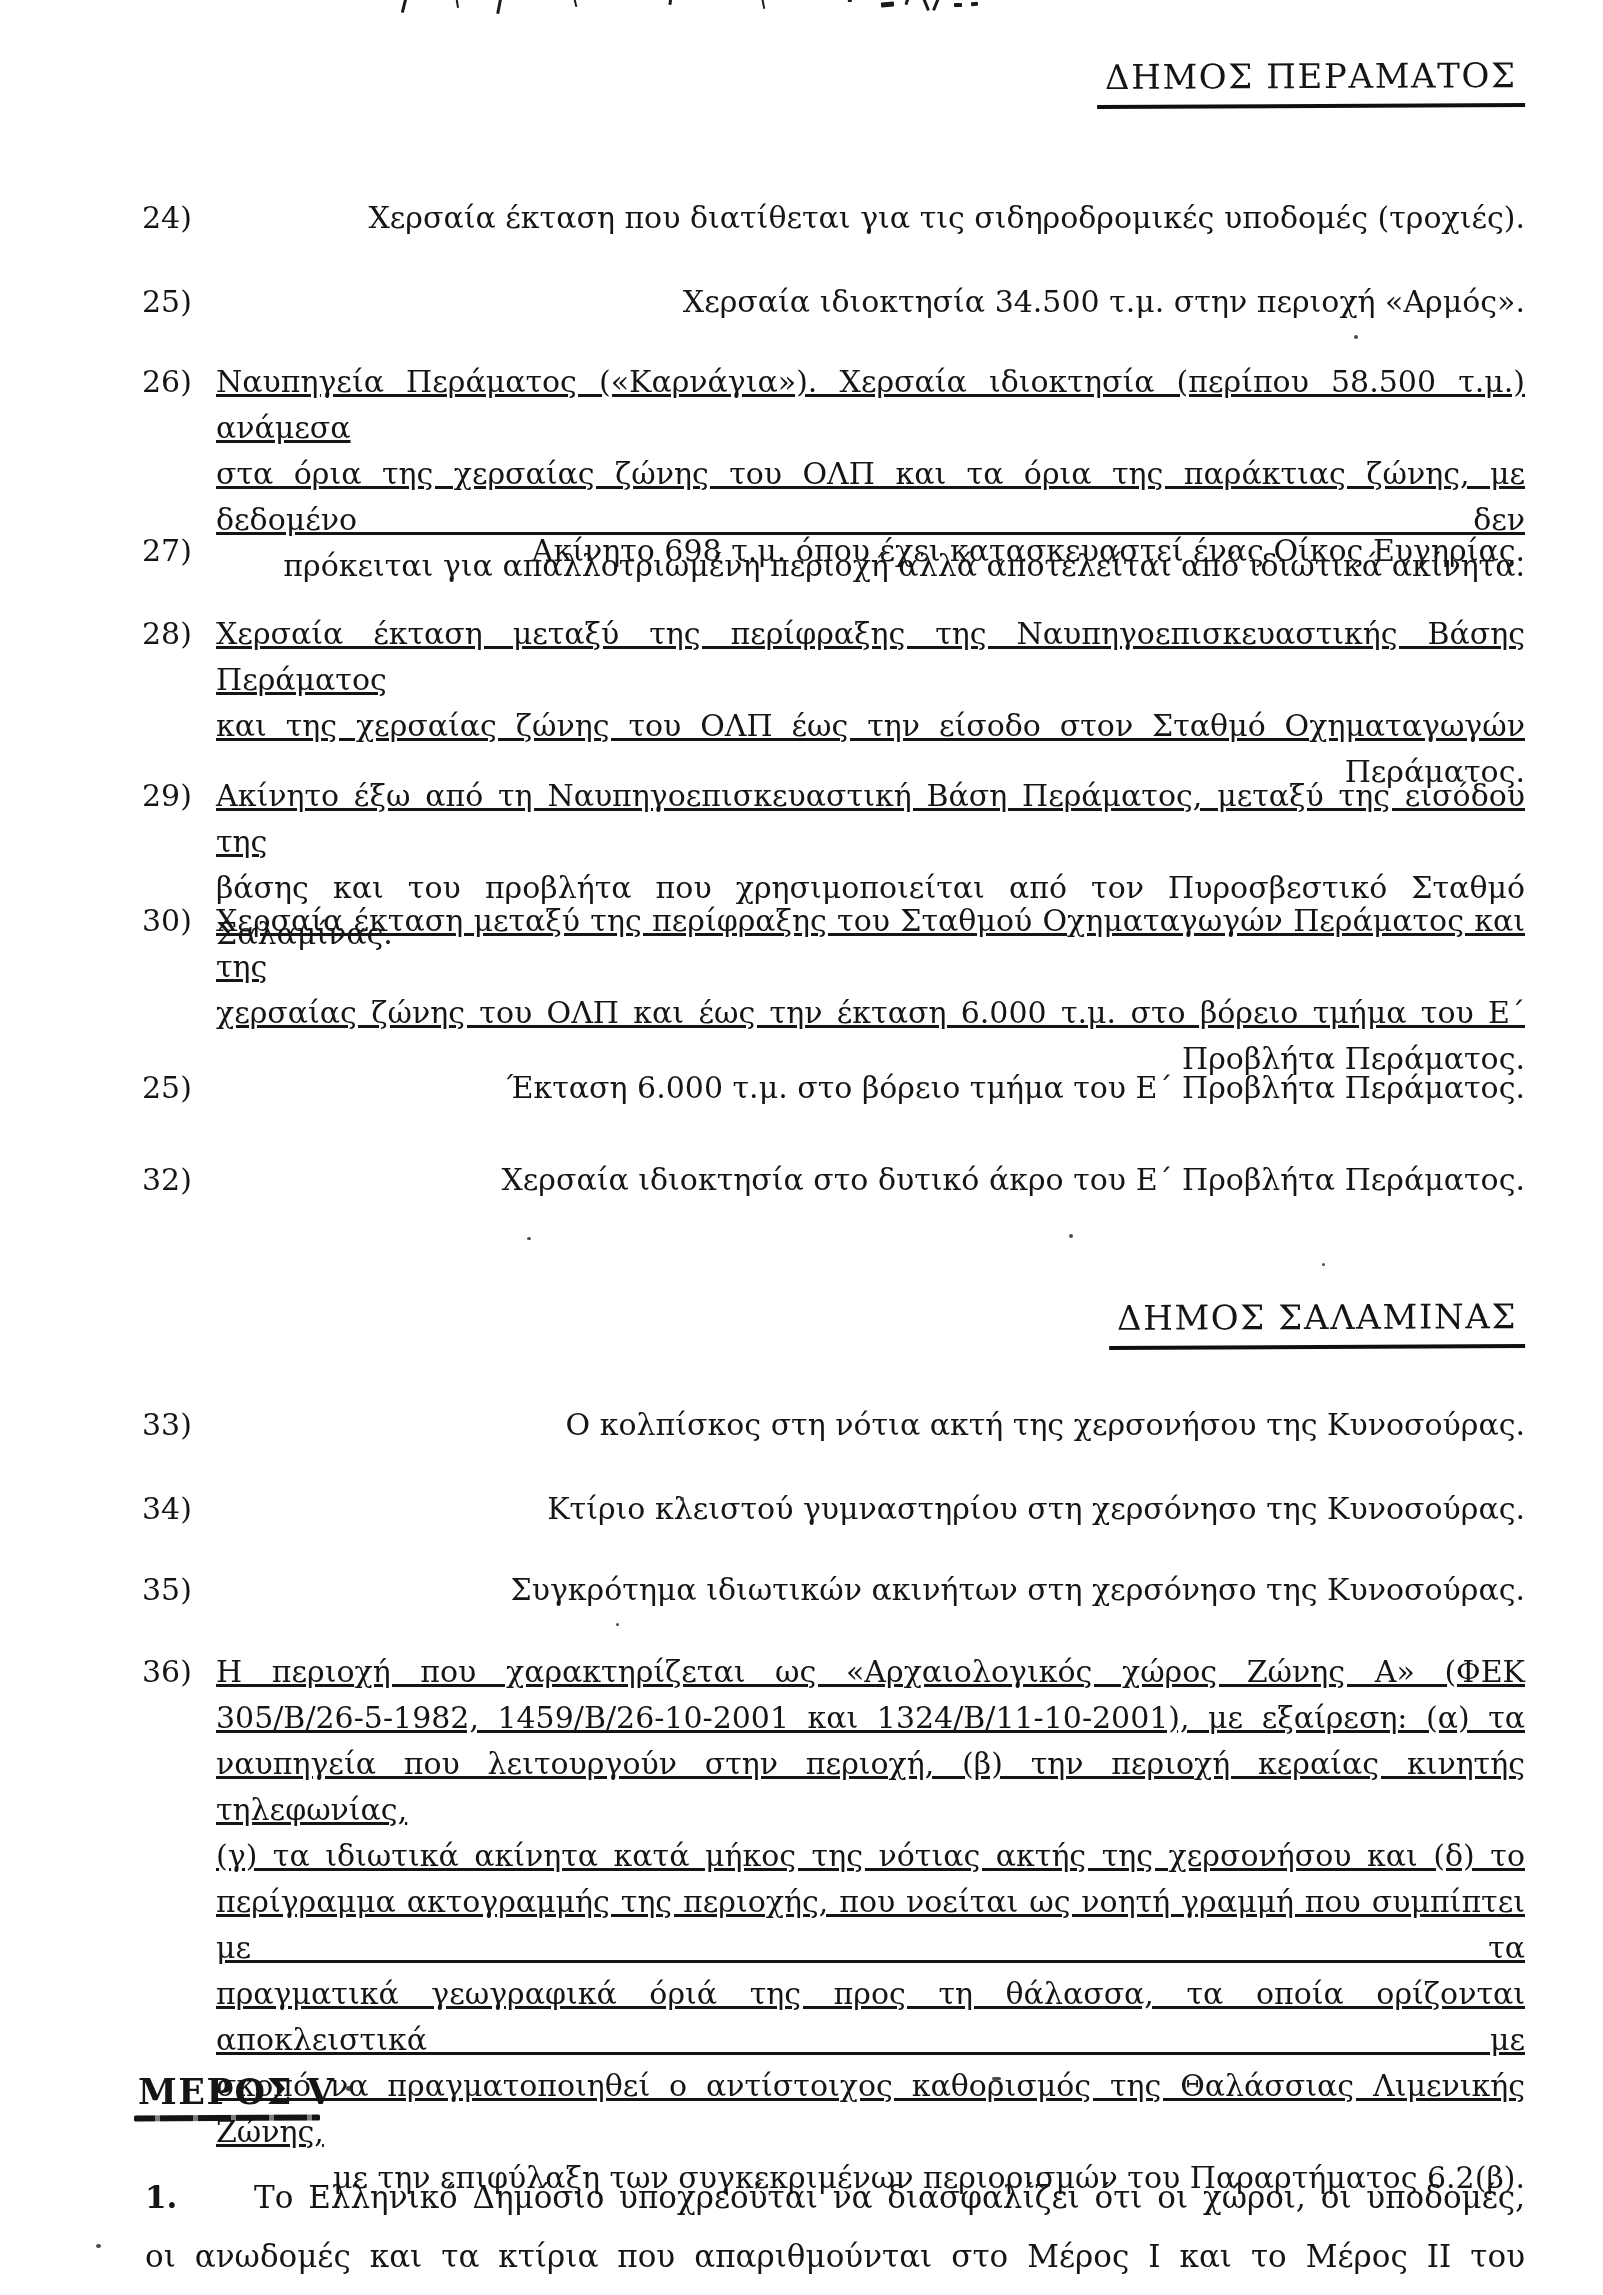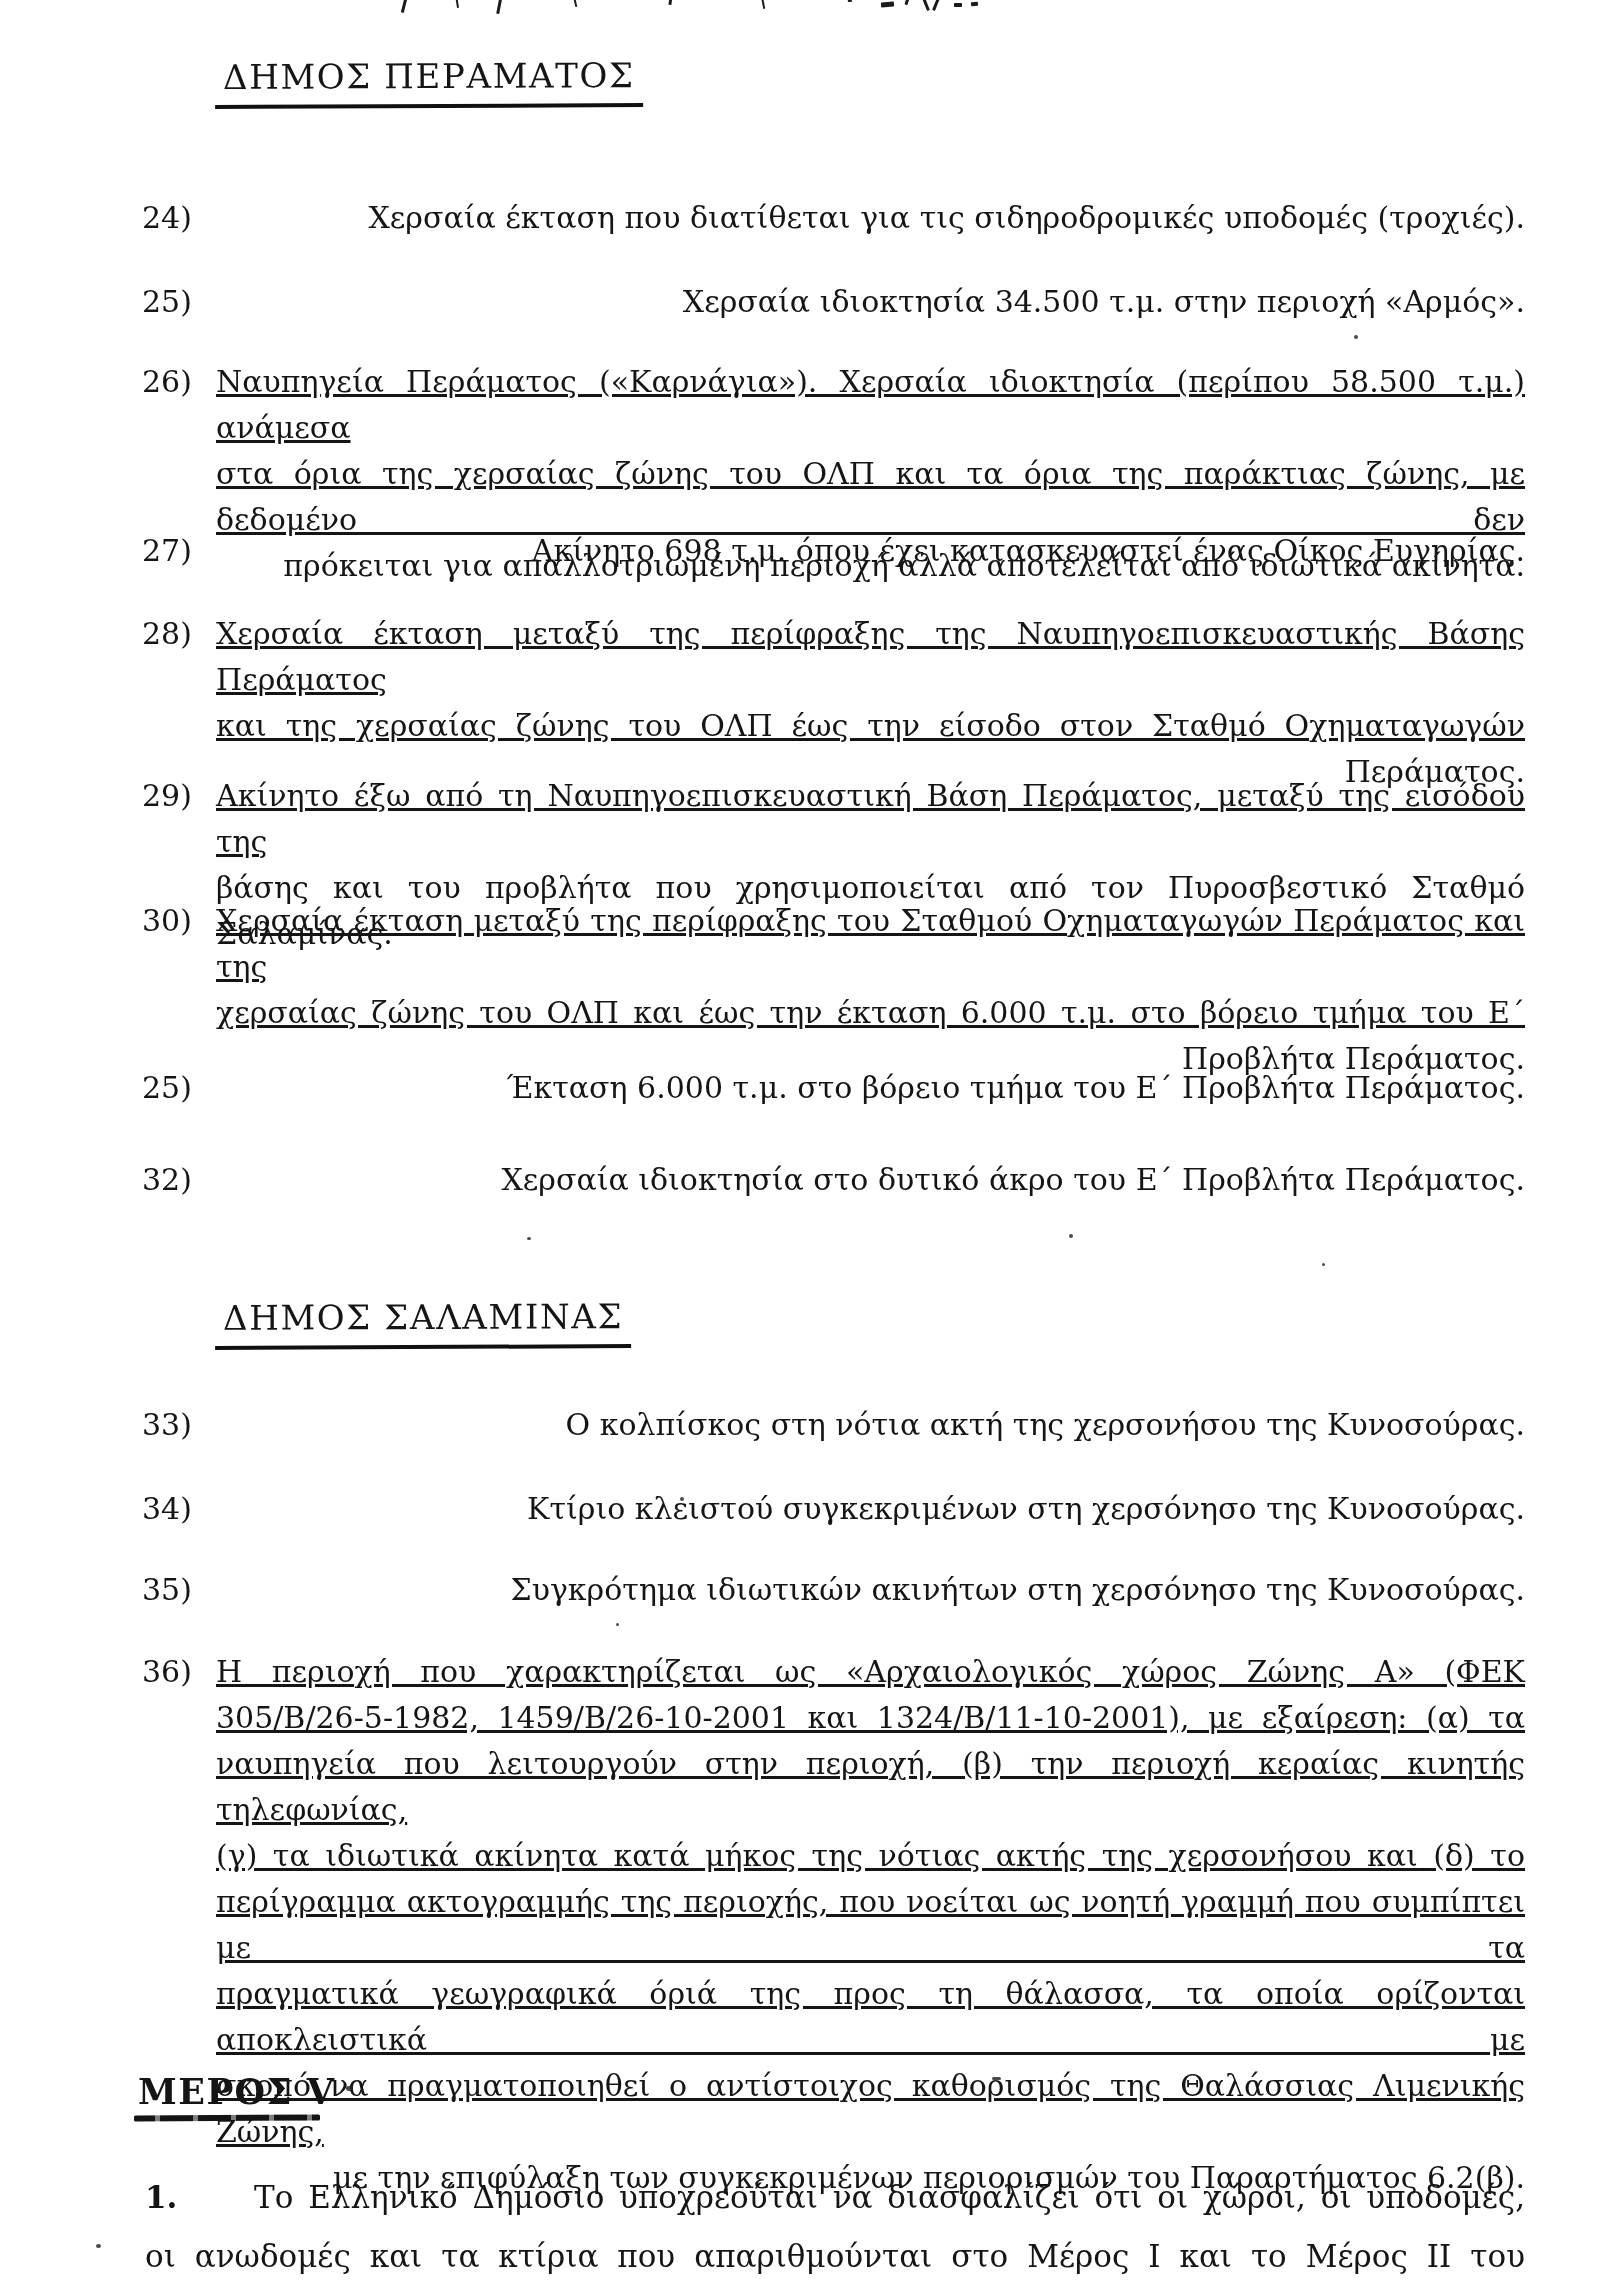--- a/index.html
+++ b/index.html
@@ -12,21 +12,21 @@
     overflow: hidden;
     -webkit-font-smoothing: antialiased;
   }
   .page { position: absolute; inset: 0; }
 
   
   .clip-frag { position: absolute; left: 400px; top: 0; width: 592px; height: 19px; overflow: hidden; }
   .frag { position: absolute; top: -4.8px; background: #1b1b1b; border-radius: 0.8px; }
 
   
-  .heading-wrap { position: absolute; left: 215px; right: 79px; text-align: left; }
+  .heading-wrap { position: absolute; left: 215px; right: 79px; text-align: right; }
   .doc-heading {
     display: inline-block;
     font-size: 34px; letter-spacing: 1.6px; font-weight: 400;
     padding: 0 8px 8px 8px;
     border-bottom: 4.8px solid #101010;
     transform: rotate(-0.25deg);
     white-space: nowrap;
   }
 
   
@@ -151,21 +151,21 @@
 
   <div class="item" style="top:1402px;">
     <span class="num">33)</span>
     <div class="body">
         <div class="line">Ο κολπίσκος στη νότια ακτή της χερσονήσου της Κυνοσούρας.</div>
       </div>
   </div>
   <div class="item" style="top:1486px;">
     <span class="num">34)</span>
     <div class="body">
-        <div class="line">Κτίριο κλειστού συγκεκριμένων στη χερσόνησο της Κυνοσούρας.</div>
+        <div class="line">Κτίριο κλειστού γυμναστηρίου στη χερσόνησο της Κυνοσούρας.</div>
       </div>
   </div>
   <div class="item" style="top:1567px;">
     <span class="num">35)</span>
     <div class="body">
         <div class="line">Συγκρότημα ιδιωτικών ακινήτων στη χερσόνησο της Κυνοσούρας.</div>
       </div>
   </div>
   <div class="item" style="top:1649px;">
     <span class="num">36)</span>

